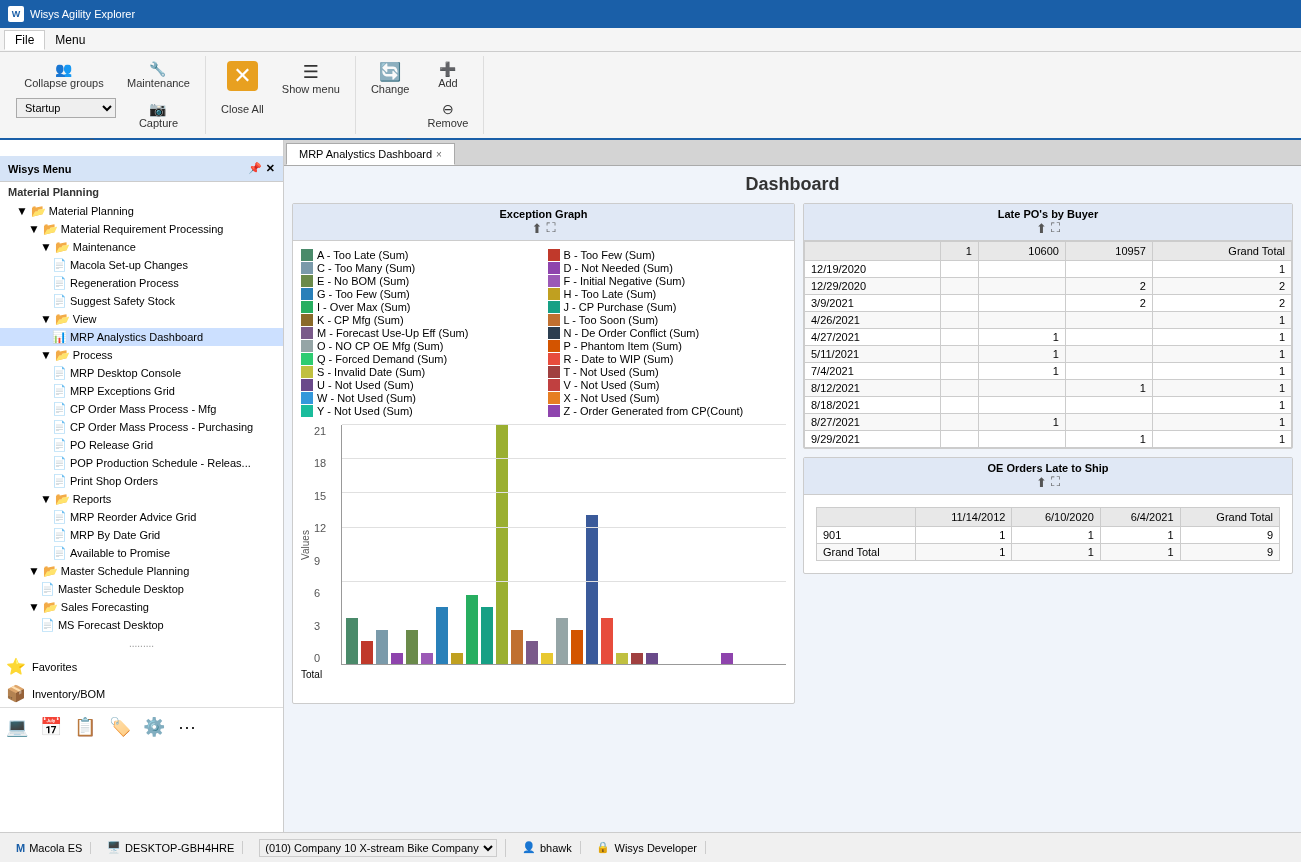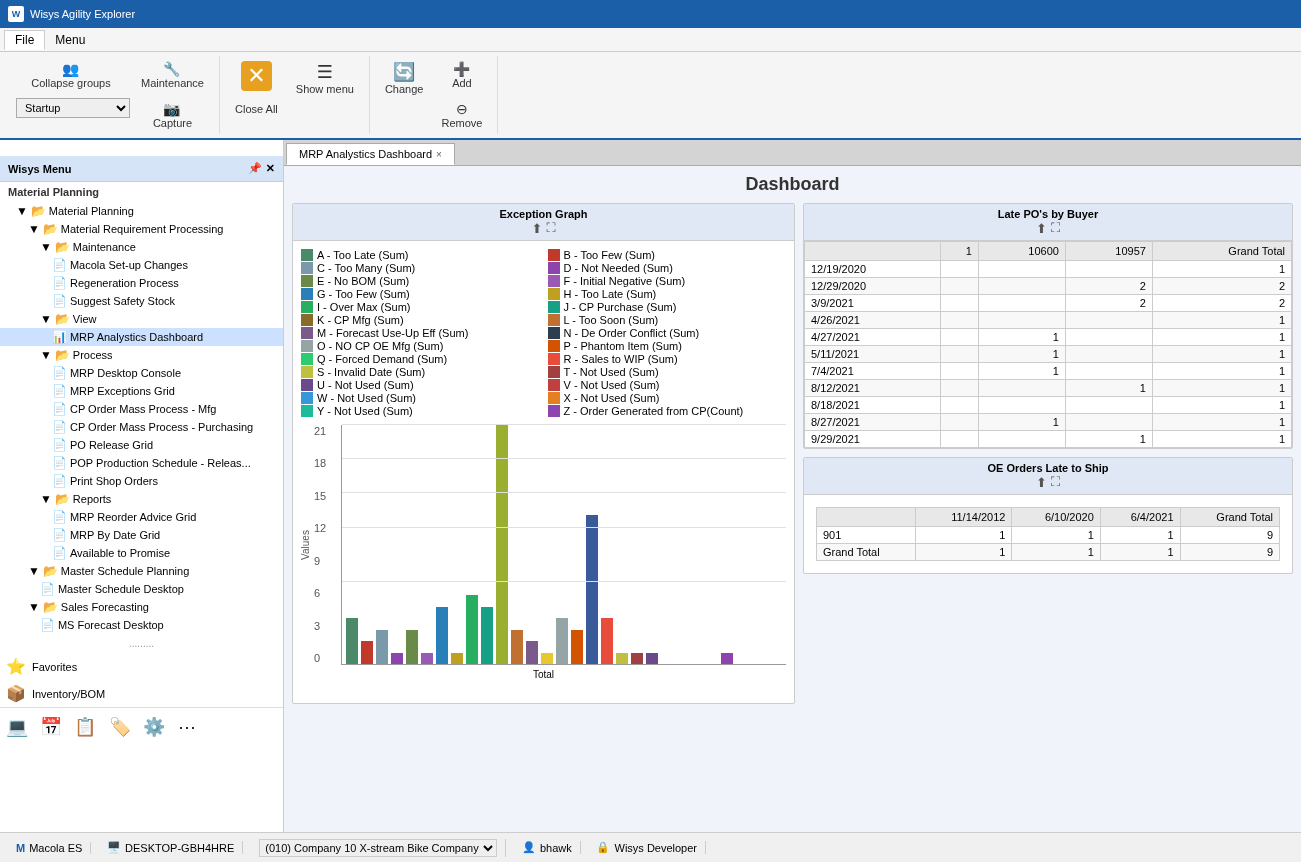--- a/index.html
+++ b/index.html
@@ -74,21 +74,21 @@
       border-radius: 3px;
       font-size: 10px;
       color: #333;
     }
     .ribbon-btn.large { height: 60px; justify-content: space-between; }
     .ribbon-icon-highlight { background: #e8a020; color: white; border-radius: 4px; padding: 2px 6px; font-size: 22px; }
     .dropdown-select {
       border: 1px solid #aaa;
       padding: 2px 4px;
       font-size: 11px;
-      width: 114px;
+      width: 100px;
       margin-top: 2px;
     }
 
     
     .main-layout {
       display: flex;
       height: calc(862px - 28px - 24px - 88px - 30px);
     }
 
     
@@ -271,21 +271,20 @@
       left: -28px;
       top: 0;
       height: 100%;
       display: flex;
       flex-direction: column-reverse;
       justify-content: space-between;
       font-size: 9px;
       color: #555;
     }
     .x-label {
-      text-align: center;
       font-size: 10px;
       margin-top: 4px;
     }
     .y-label {
       position: absolute;
       left: -50px;
       top: 50%;
       transform: translateY(-50%) rotate(-90deg);
       font-size: 10px;
       color: #555;
@@ -657,21 +656,21 @@
                 <div class="legend-item">
                   <span style="background:#d35400;width:12px;height:12px;display:inline-block;flex-shrink:0;"></span>
                   <span>P - Phantom Item (Sum)</span>
                 </div>
                 <div class="legend-item">
                   <span style="background:#2ecc71;width:12px;height:12px;display:inline-block;flex-shrink:0;"></span>
                   <span>Q - Forced Demand (Sum)</span>
                 </div>
                 <div class="legend-item">
                   <span style="background:#e74c3c;width:12px;height:12px;display:inline-block;flex-shrink:0;"></span>
-                  <span>R - Sales to WIP (Sum)</span>
+                  <span>R - Date to WIP (Sum)</span>
                 </div>
                 <div class="legend-item">
                   <span style="background:#c0c040;width:12px;height:12px;display:inline-block;flex-shrink:0;"></span>
                   <span>S - Invalid Date (Sum)</span>
                 </div>
                 <div class="legend-item">
                   <span style="background:#a04040;width:12px;height:12px;display:inline-block;flex-shrink:0;"></span>
                   <span>T - Not Used (Sum)</span>
                 </div>
                 <div class="legend-item">

